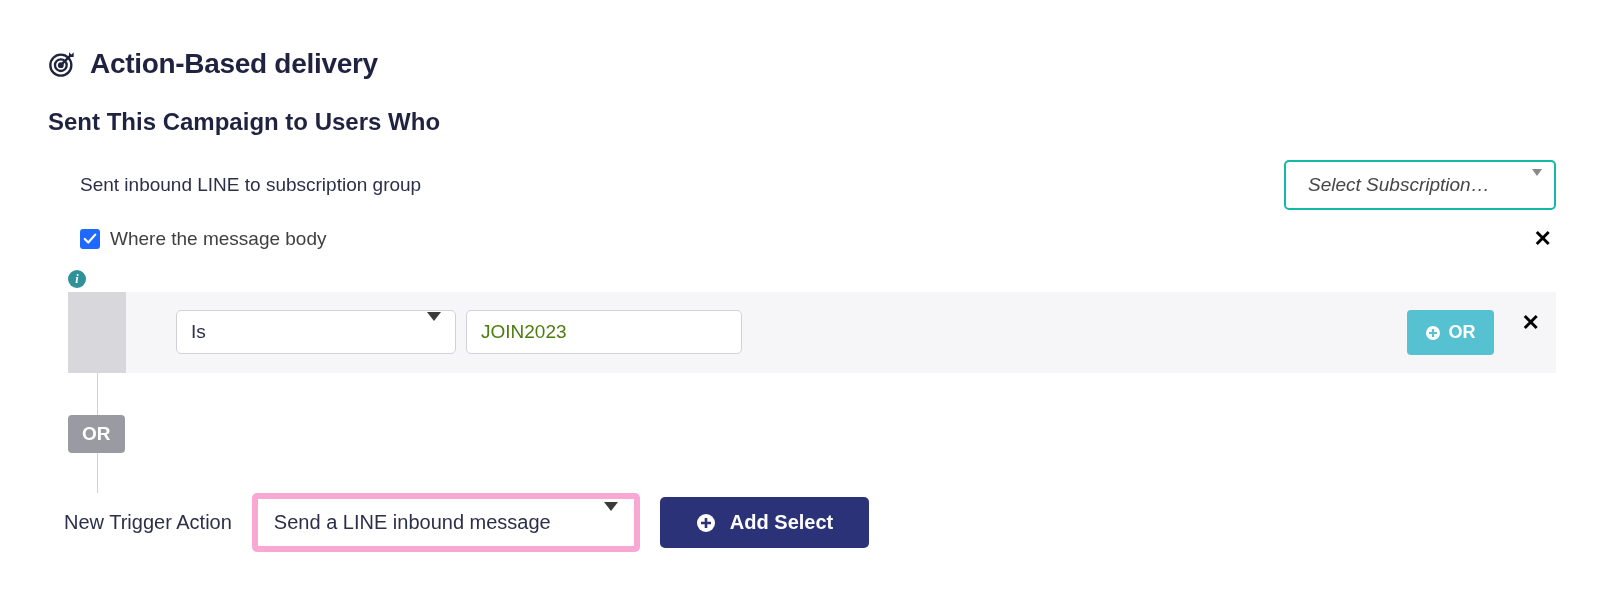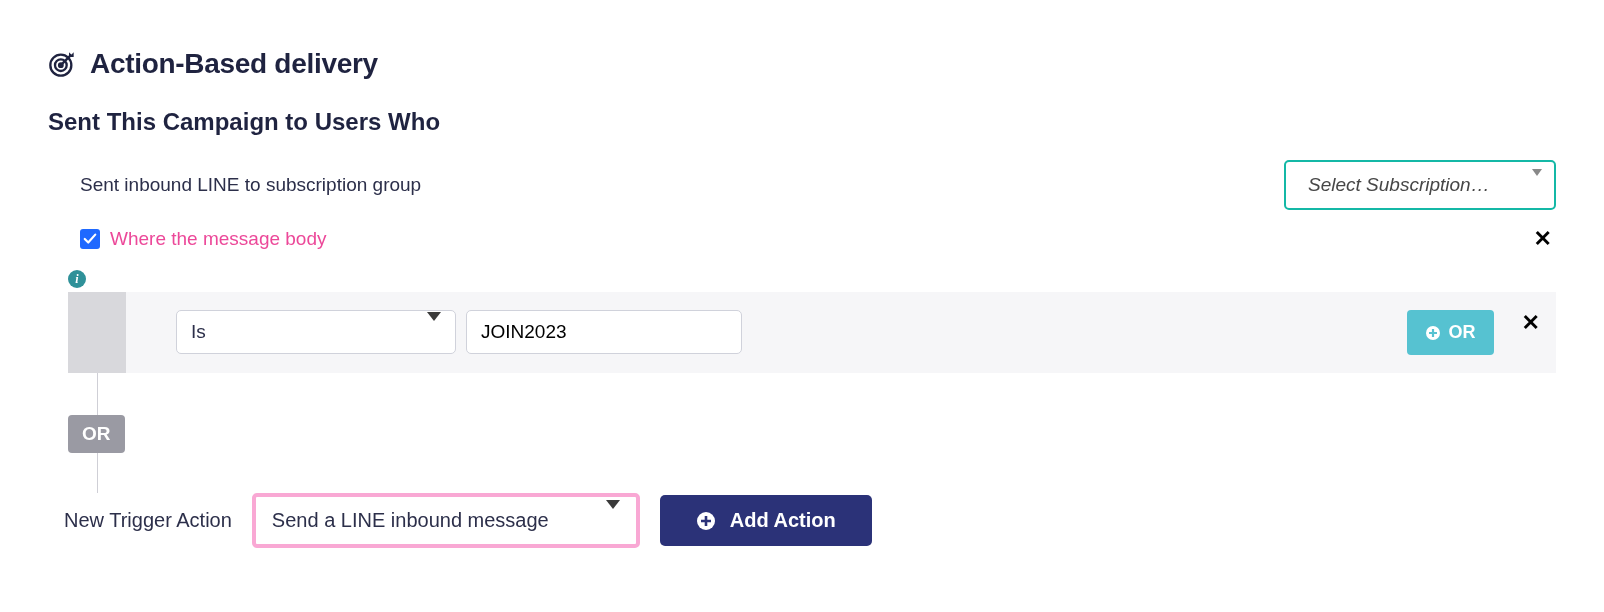--- a/index.html
+++ b/index.html
@@ -90,21 +90,21 @@
     justify-content: center;
     cursor: pointer;
   }
   .checkbox svg {
     width: 14px;
     height: 14px;
   }
   .checkbox-label {
     font-size: 19px;
     font-weight: 400;
-    color: #ec4899;
+    color: #404040;
   }
   .close-x {
     position: absolute;
     right: 4px;
     font-size: 22px;
     font-weight: 900;
     color: #000;
     cursor: pointer;
   }
   .info-badge {
@@ -154,21 +154,21 @@
     align-items: center;
     justify-content: space-between;
     cursor: pointer;
   }
   .cond-input {
     border: 1px solid #d0d2db;
     border-radius: 5px;
     background: #fff;
     padding: 10px 14px;
     font-size: 19px;
-    color: #000000;
+    color: #4d7c0f;
     min-width: 276px;
     font-family: inherit;
     outline: none;
   }
   .spacer {
     flex: 1;
   }
   .or-pill {
     background: #56c2d1;
     color: #fff;
@@ -224,21 +224,21 @@
     align-items: center;
     gap: 20px;
     margin-left: 16px;
   }
   .trigger-label {
     font-size: 20px;
     font-weight: 500;
     color: #2c2f4a;
   }
   .trigger-select {
-    border: 4px solid #f9a8d4;
+    border: 6px solid #f9a8d4;
     border-radius: 5px;
     background: #fff;
     padding: 12px 16px;
     font-size: 20px;
     color: #2c2f4a;
     min-width: 388px;
     display: flex;
     align-items: center;
     justify-content: space-between;
     cursor: pointer;
@@ -344,15 +344,15 @@
   <span class="trigger-label">New Trigger Action</span>
   <div class="trigger-select">
     <span>Send a LINE inbound message</span>
     <span><span class="caret-tri"></span></span>
   </div>
   <button class="add-trigger-btn">
     <svg viewBox="0 0 20 20">
       <circle cx="10" cy="10" r="9" fill="#fff"></circle>
       <path d="M10 5 V15 M5 10 H15" stroke="#2b3278" stroke-width="2.6"></path>
     </svg>
-    <span>Add Action</span>
+    <span>Add Select</span>
   </button>
 </div>
 
 </body></html>

